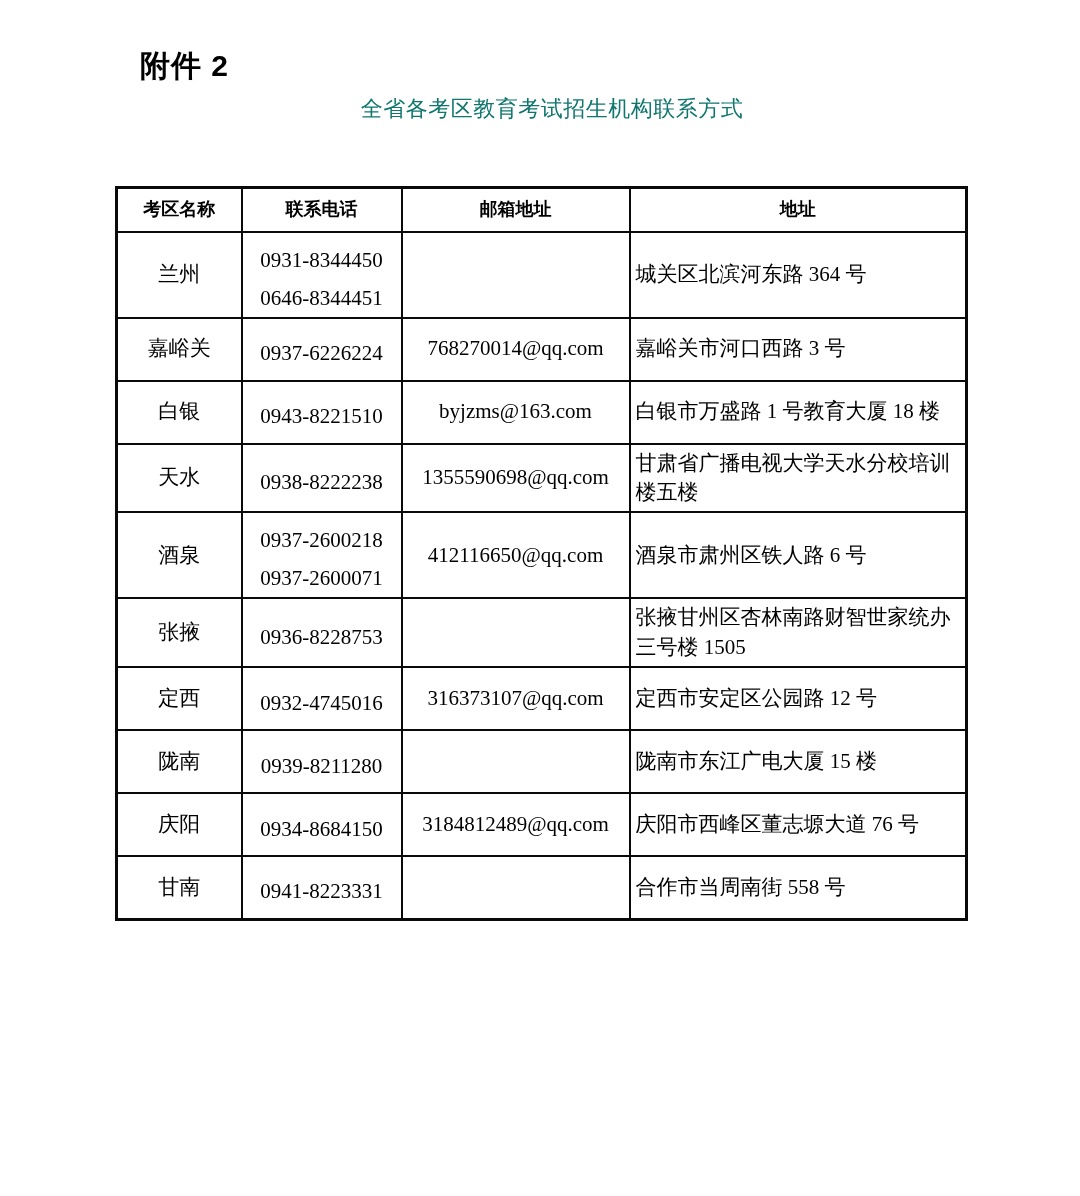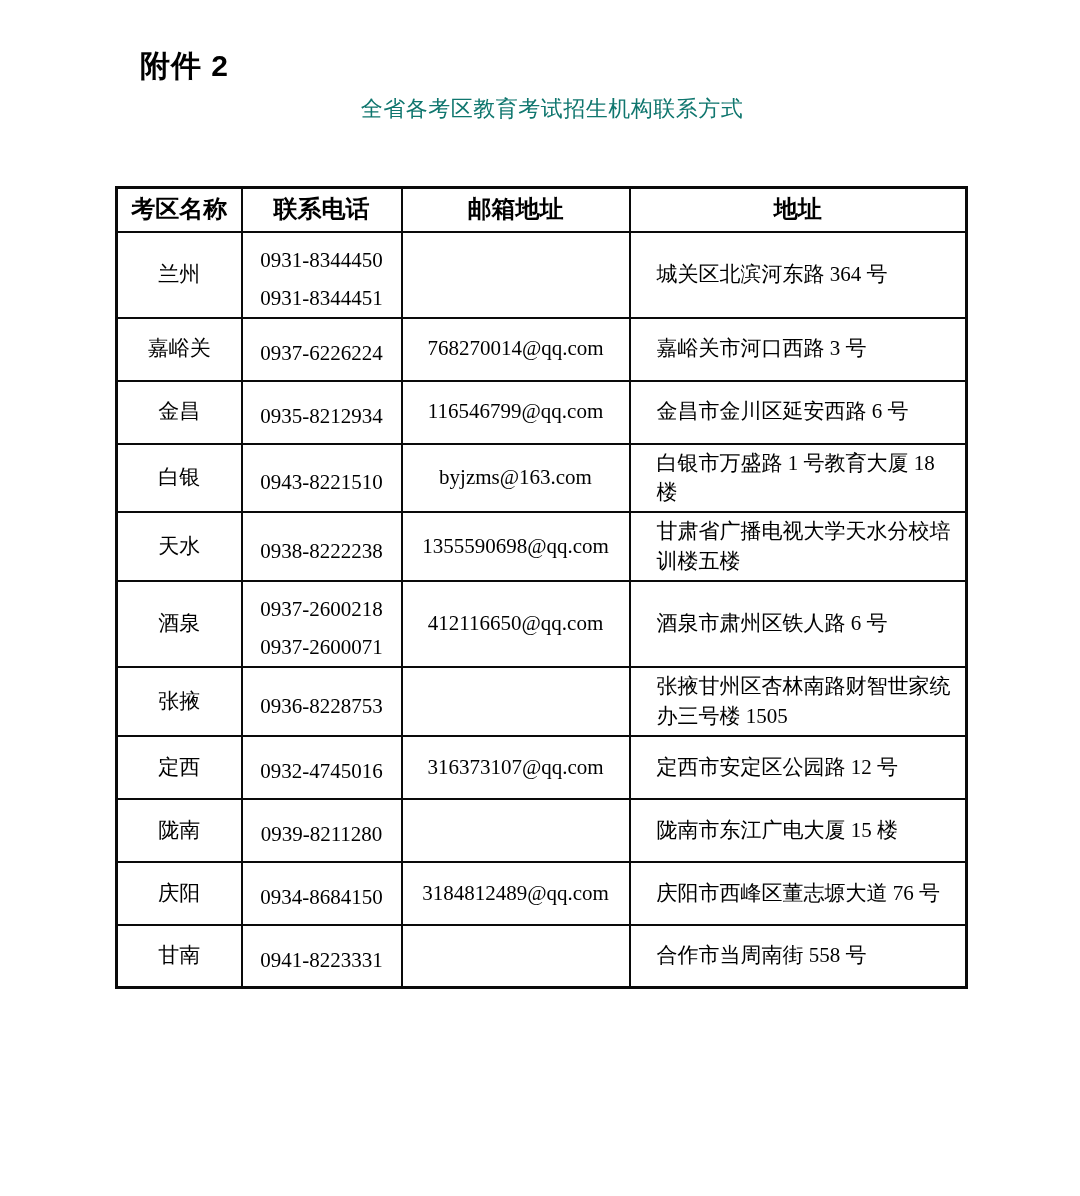--- a/index.html
+++ b/index.html
@@ -55,26 +55,26 @@
   .contact-table td {
     border: 2px solid #0a0a0a;
     vertical-align: middle;
     text-align: center;
     padding: 4px 6px;
     line-height: 1.4;
   }
   .contact-table thead tr { height: 44px; }
   .contact-table thead th {
     font-weight: 700;
-    font-size: 24px;
+    font-size: 18px;
   }
   .contact-table tbody tr { height: 63px; }
   .contact-table td.addr-cell {
     text-align: left;
-    padding-left: 26px;
+    padding-left: 5px;
     padding-right: 8px;
   }
   .phone-line { line-height: 30px; margin-top: 8px; }
 </style>
 </head>
 <body>
 
 <div class="page">
 
   <div class="attachment-label">附件 2</div>
@@ -94,43 +94,35 @@
         <th>联系电话</th>
         <th>邮箱地址</th>
         <th>地址</th>
       </tr>
     </thead>
     <tbody>
     <tr>
       <td>兰州</td>
       <td>
             <div class="phone-line">0931-8344450</div>
-            <div class="phone-line">0931-8344451</div>
+            <div class="phone-line">0646-8344451</div>
           </td>
       <td></td>
       <td class="addr-cell">城关区北滨河东路 364 号</td>
     </tr>
 
     <tr>
       <td>嘉峪关</td>
       <td>
             <div class="phone-line">0937-6226224</div>
           </td>
       <td>768270014@qq.com</td>
       <td class="addr-cell">嘉峪关市河口西路 3 号</td>
     </tr>
 
-    <tr>
-      <td>金昌</td>
-      <td>
-            <div class="phone-line">0935-8212934</div>
-          </td>
-      <td>116546799@qq.com</td>
-      <td class="addr-cell">金昌市金川区延安西路 6 号</td>
-    </tr>
 
     <tr>
       <td>白银</td>
       <td>
             <div class="phone-line">0943-8221510</div>
           </td>
       <td>byjzms@163.com</td>
       <td class="addr-cell">白银市万盛路 1 号教育大厦 18 楼</td>
     </tr>
 

